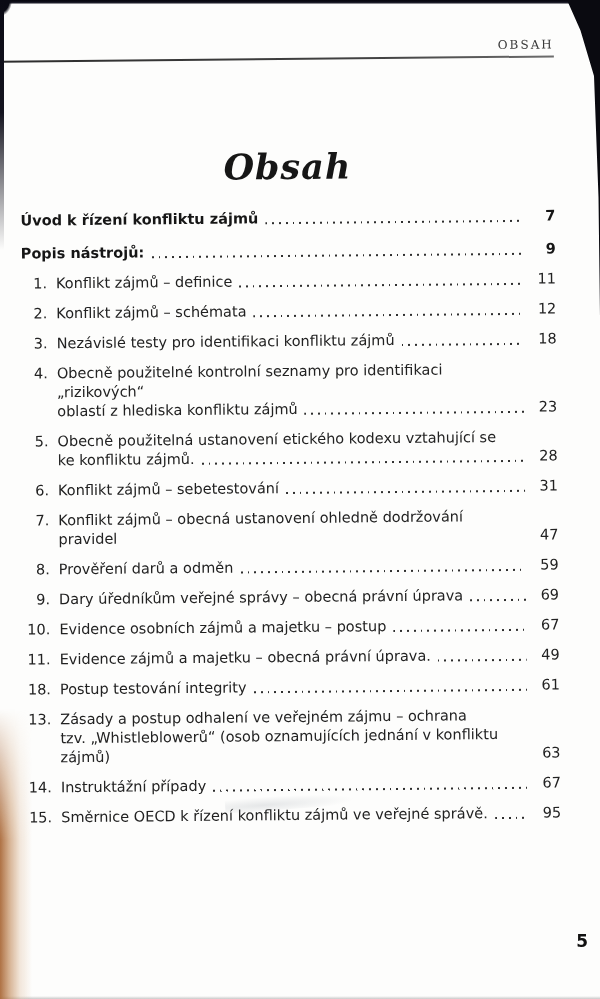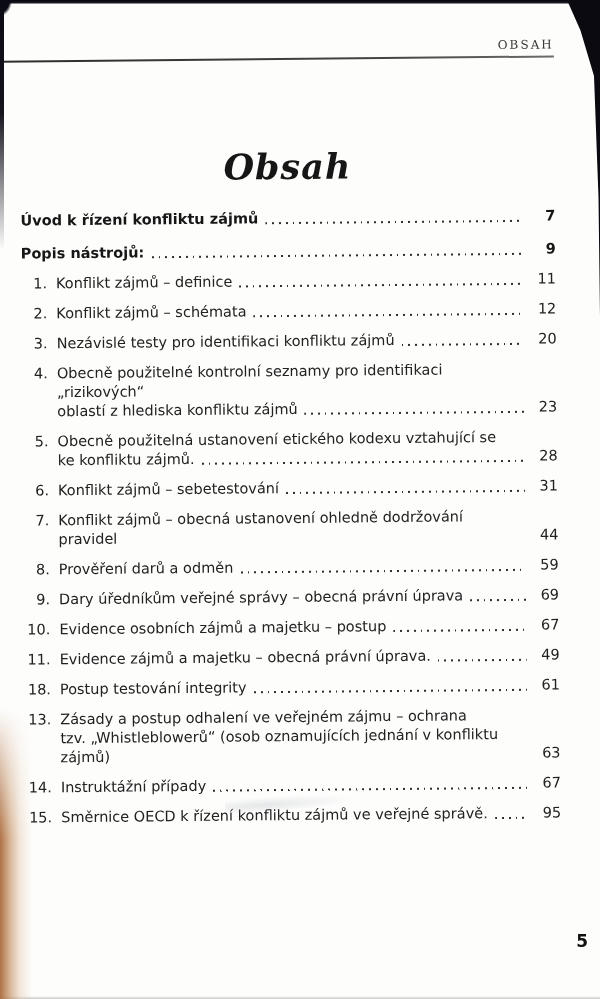--- a/index.html
+++ b/index.html
@@ -107,21 +107,21 @@
           <span class="pg">12</span>
         </div>
         <div class="toc-row">
           <span class="num">3.</span>
           <div class="body">
             <div class="lastline">
               <span>Nezávislé testy pro identifikaci konfliktu zájmů</span>
               <span class="leader"></span>
             </div>
           </div>
-          <span class="pg">20</span>
+          <span class="pg">18</span>
         </div>
         <div class="toc-row">
           <span class="num">4.</span>
           <div class="body">
             <div class="line">Obecně použitelné kontrolní seznamy pro identifikaci „rizikových“</div>
             <div class="lastline">
               <span>oblastí z hlediska konfliktu zájmů</span>
               <span class="leader"></span>
             </div>
           </div>
@@ -149,21 +149,21 @@
           <span class="pg">31</span>
         </div>
         <div class="toc-row">
           <span class="num">7.</span>
           <div class="body">
             <div class="lastline">
               <span>Konflikt zájmů – obecná ustanovení ohledně dodržování pravidel</span>
               <span class="leader"></span>
             </div>
           </div>
-          <span class="pg">44</span>
+          <span class="pg">47</span>
         </div>
         <div class="toc-row">
           <span class="num">8.</span>
           <div class="body">
             <div class="lastline">
               <span>Prověření darů a odměn</span>
               <span class="leader"></span>
             </div>
           </div>
           <span class="pg">59</span>

